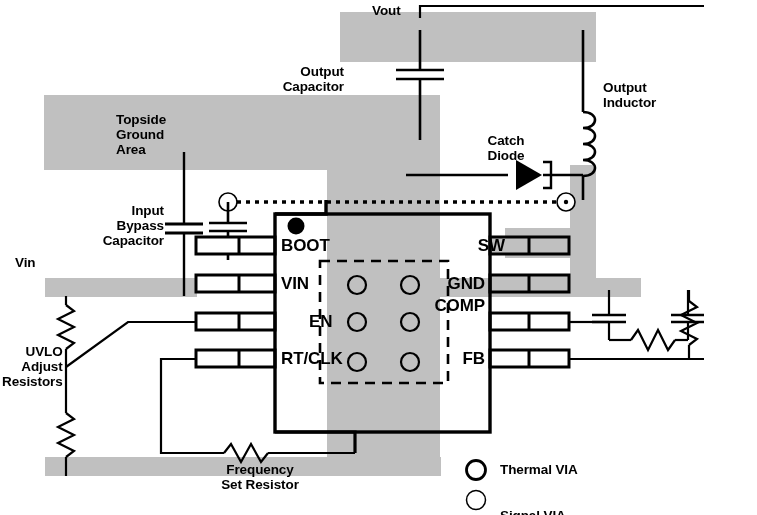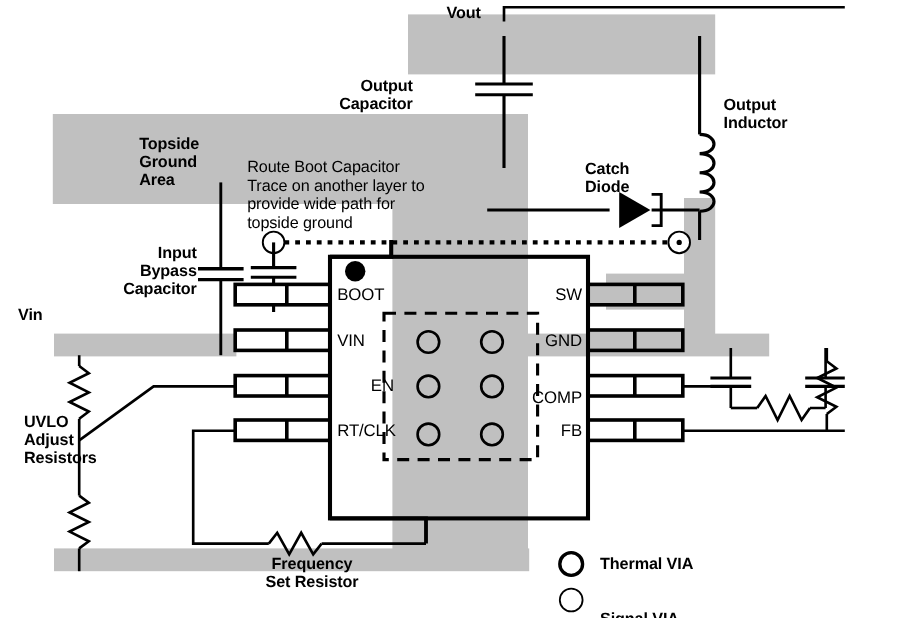--- a/index.html
+++ b/index.html
@@ -20,21 +20,21 @@
     position: absolute;
     font-family: "Liberation Sans", sans-serif;
     font-size: 13.5px;
     font-weight: bold;
     color: #000000;
     line-height: 15px;
     white-space: pre;
     letter-spacing: -0.1px;
   }
   .lbl.reg { font-weight: normal; font-size: 13.5px; line-height: 15.5px; }
-  .lbl.pin { font-size: 14px; font-weight: normal; }
+  .lbl.pin { font-size: 17px; font-weight: bold; }
   .lbl.ctr { text-align: center; }
   .lbl.rt  { text-align: right; }
 </style>
 </head>
 <body>
 
 <div id="root">
 
   <svg id="board" width="757" height="515" viewBox="0 0 757 515">
 
@@ -208,46 +208,42 @@
   <div class="lbl" style="left:603px; top:80px;">Output
 Inductor</div>
 
   <div class="lbl ctr" style="left:463px; top:133px; width:86px;">Catch
 Diode</div>
 
   <div class="lbl" style="left:116px; top:112px;">Topside
 Ground
 Area</div>
 
-  <div class="lbl reg" style="left:206px; top:131px;">Route Boot Capacitor
-Trace on another layer to
-provide wide path for
-topside ground</div>
 
   <div class="lbl rt" style="left:96px; top:203px; width:68px;">Input
 Bypass
 Capacitor</div>
 
   <div class="lbl" style="left:15px; top:255px;">Vin</div>
 
-  <div class="lbl" style="left:20px; top:344px;">UVLO
+  <div class="lbl" style="left:2px; top:344px;text-align:right;">UVLO
 Adjust
 Resistors</div>
 
   <div class="lbl ctr" style="left:193px; top:462px; width:134px;">Frequency
 Set Resistor</div>
 
 
 
   <div class="lbl pin" style="left:281px; top:238px;">BOOT</div>
   <div class="lbl pin" style="left:281px; top:276px;">VIN</div>
   <div class="lbl pin" style="left:281px; top:314px;margin-left:28px;">EN</div>
   <div class="lbl pin" style="left:281px; top:351px;">RT/CLK</div>
 
-  <div class="lbl pin rt" style="left:400px; top:238px; width:85px;">SW</div>
+  <div class="lbl pin rt" style="left:420px; top:238px; width:85px;">SW</div>
   <div class="lbl pin rt" style="left:400px; top:276px; width:85px;">GND</div>
-  <div class="lbl pin rt" style="left:400px; top:324px; width:85px;">COMP</div>
+  <div class="lbl pin rt" style="left:400px; top:298px; width:85px;">COMP</div>
   <div class="lbl pin rt" style="left:400px; top:351px; width:85px;">FB</div>
 
   <div class="lbl" style="left:500px; top:462px;text-align:right;">Thermal VIA</div>
   <div class="lbl" style="left:500px; top:508px;">Signal VIA</div>
 
 </div>
 
 </body></html>

